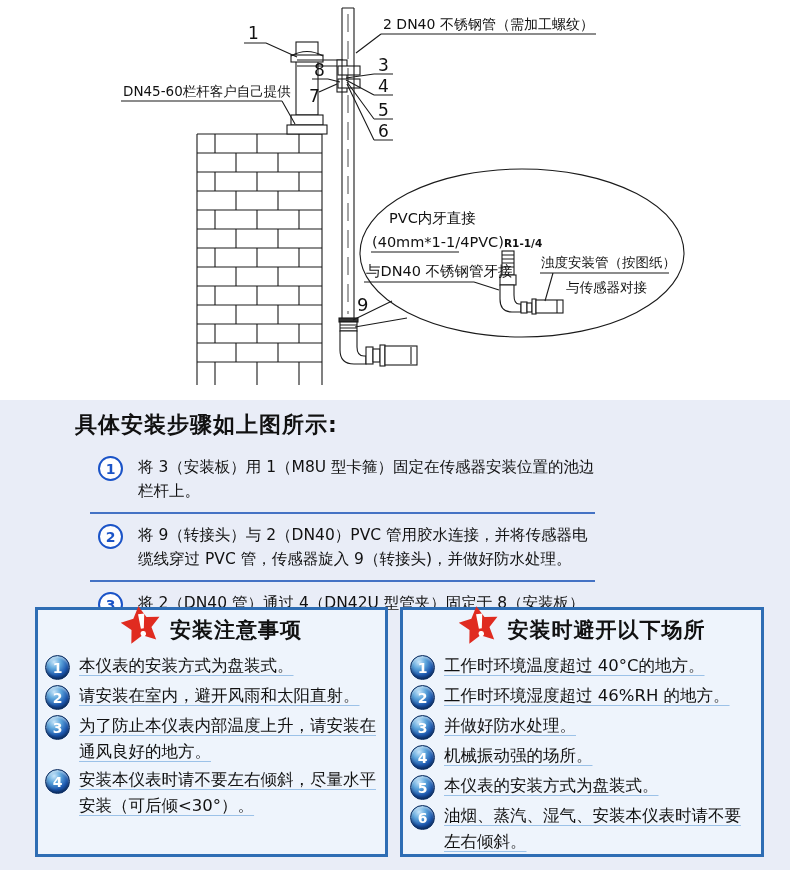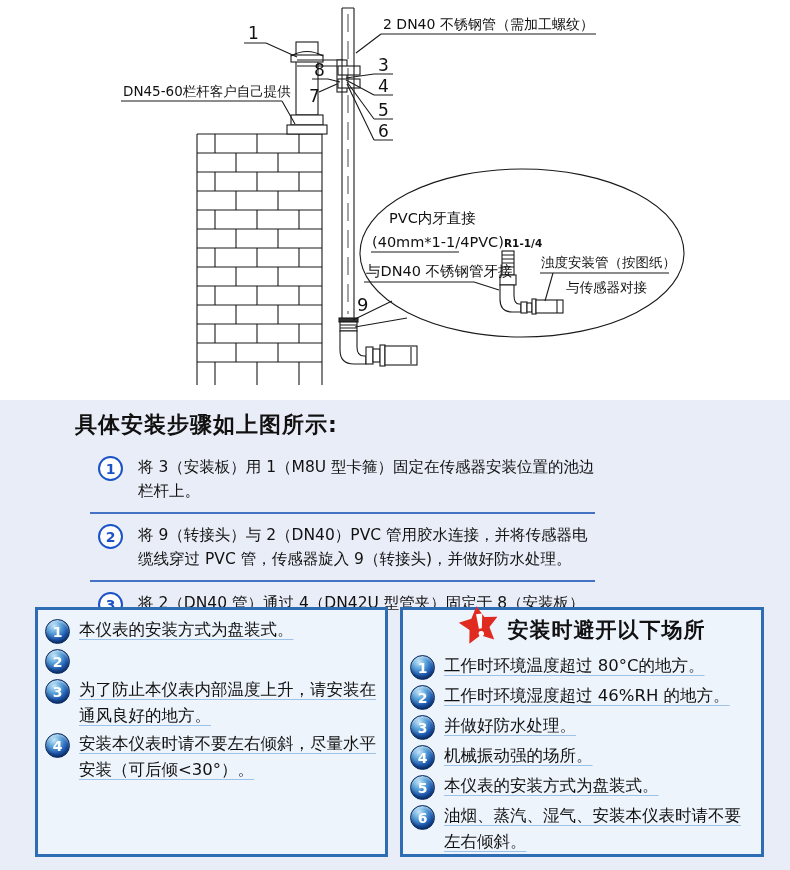--- a/index.html
+++ b/index.html
@@ -171,26 +171,35 @@
       <div class="step">
         <div class="step-badge">3</div>
         <div class="step-text">将 2（DN40 管）通过 4（DN42U 型管夹）固定于 8（安装板）上。</div>
       </div>
     </div>
   </div>
 
   <div class="boxes">
 
     <div class="nbox left">
+      <div class="nbox-head">
+        <svg class="star" viewBox="0 0 40 40">
+          <polygon points="20,2 26.2,13.2 38.5,14.6 29.6,23.2 32.4,35.6 20,29.8 8.4,36.4 10.4,23.4 1.2,15.2 13.6,13.2" fill="#e02b20" transform="rotate(-8 20 20)"></polygon>
+          <path d="M18.6,9.5 L24.6,9.5 L22.2,23.5 L19.4,23.5 Z" fill="#fff" transform="rotate(-8 20 20)"></path>
+          <circle cx="21" cy="28.5" r="2.6" fill="#fff" transform="rotate(-8 20 20)"></circle>
+        </svg>
+        <div class="nbox-title">安装注意事项</div>
+      </div>
       <div class="nitem">
         <div class="nitem-badge">1</div>
         <div class="nitem-text">本仪表的安装方式为盘装式。</div>
       </div>
       <div class="nitem">
         <div class="nitem-badge">2</div>
+        <div class="nitem-text">请安装在室内，避开风雨和太阳直射。</div>
       </div>
       <div class="nitem">
         <div class="nitem-badge">3</div>
         <div class="nitem-text">为了防止本仪表内部温度上升，请安装在通风良好的地方。</div>
       </div>
       <div class="nitem">
         <div class="nitem-badge">4</div>
         <div class="nitem-text">安装本仪表时请不要左右倾斜，尽量水平安装（可后倾&lt;30°）。</div>
       </div>
     </div>
@@ -199,21 +208,21 @@
       <div class="nbox-head">
         <svg class="star" viewBox="0 0 40 40">
           <polygon points="20,2 26.2,13.2 38.5,14.6 29.6,23.2 32.4,35.6 20,29.8 8.4,36.4 10.4,23.4 1.2,15.2 13.6,13.2" fill="#e02b20" transform="rotate(-8 20 20)"></polygon>
           <path d="M18.6,9.5 L24.6,9.5 L22.2,23.5 L19.4,23.5 Z" fill="#fff" transform="rotate(-8 20 20)"></path>
           <circle cx="21" cy="28.5" r="2.6" fill="#fff" transform="rotate(-8 20 20)"></circle>
         </svg>
         <div class="nbox-title">安装时避开以下场所</div>
       </div>
       <div class="nitem">
         <div class="nitem-badge">1</div>
-        <div class="nitem-text">工作时环境温度超过 80°C的地方。</div>
+        <div class="nitem-text">工作时环境温度超过 40°C的地方。</div>
       </div>
       <div class="nitem">
         <div class="nitem-badge">2</div>
         <div class="nitem-text">工作时环境湿度超过 46%RH 的地方。</div>
       </div>
       <div class="nitem">
         <div class="nitem-badge">3</div>
         <div class="nitem-text">并做好防水处理。</div>
       </div>
       <div class="nitem">

